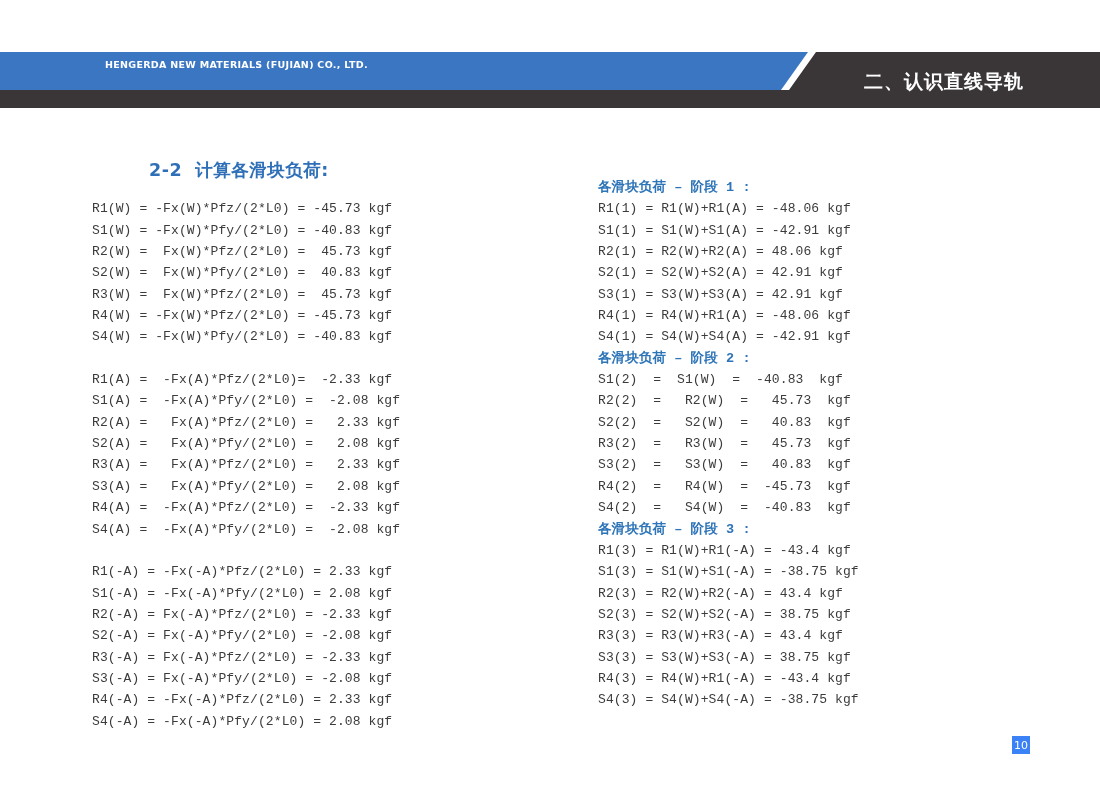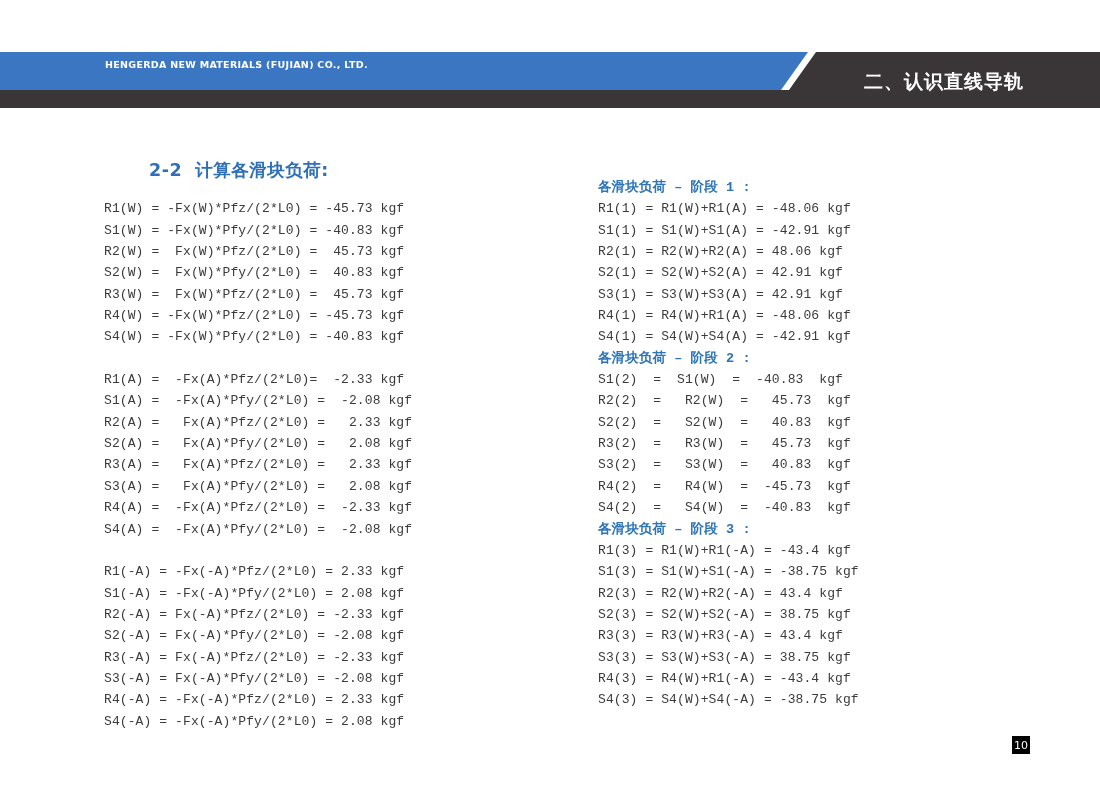--- a/index.html
+++ b/index.html
@@ -32,30 +32,30 @@
     z-index:3;white-space:pre;
   }
   
   .page-title{
     position:absolute;left:105px;top:158px;
     color:#2e6fb7;font-size:17.5px;font-weight:bold;letter-spacing:.5px;
     white-space:pre;
     margin-left:44px;
   }
   .col{position:absolute;top:177px;}
-  #left-col{left:104px;}
+  #left-col{left:92px;}
   #right-col{left:598px;}
   .row{
     height:21.35px;line-height:21.35px;font-size:13px;color:#3b3b3b;
     white-space:pre;letter-spacing:.1px;font-family:Liberation Mono, monospace;
   }
   .row.h{color:#2e75b8;font-weight:bold;font-size:13.5px;}
   .badge{
     position:absolute;left:1012px;top:736px;width:18px;height:18px;
-    background:#000000;color:#ffffff;font-size:11px;
+    background:#3b82f6;color:#ffffff;font-size:11px;
     display:flex;align-items:center;justify-content:center;
   }
 </style>
 </head>
 <body>
 
 <div class="band-dark"></div>
 <div class="band-blue"></div>
 <div class="company">HENGERDA NEW MATERIALS (FUJIAN) CO., LTD.</div>
 <div class="section-title">二、认识直线导轨</div>

